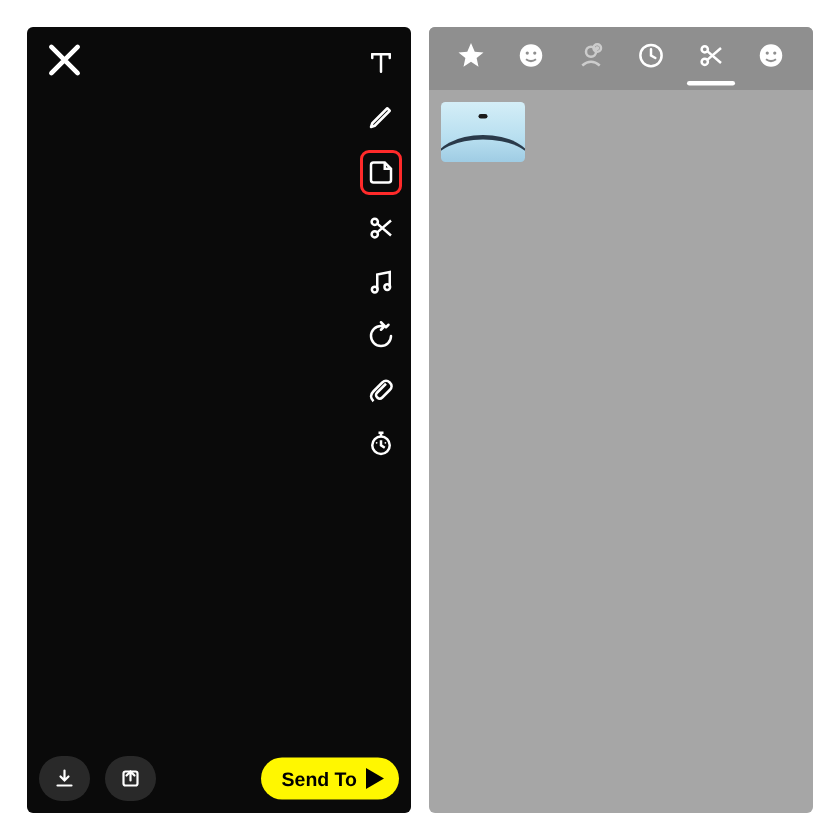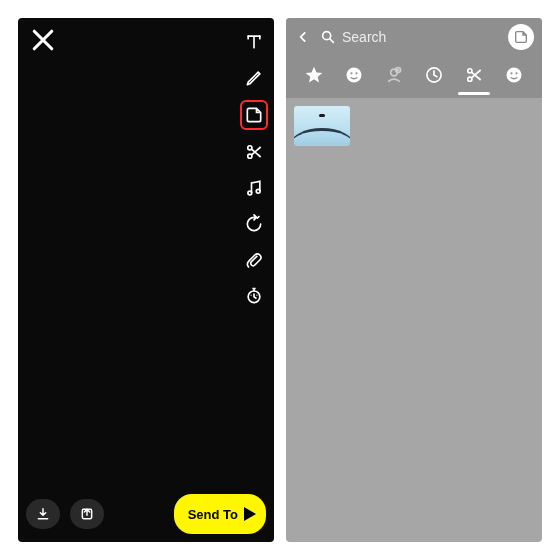--- a/index.html
+++ b/index.html
@@ -75,21 +75,21 @@
       cursor: pointer;
     }
     .pill-icon svg { width: 16px; height: 16px; stroke: #fff; fill: none; stroke-width: 2.2; }
     .spacer { flex: 1; }
     .send-btn {
       background: #fff700;
       color: #000;
       font-weight: 700;
       font-size: 13px;
       border-radius: 18px;
-      height: 40px;
+      height: 28px;
       padding: 0 10px 0 14px;
       display: flex;
       align-items: center;
       gap: 6px;
       cursor: pointer;
     }
     .send-btn .arrow {
       width: 0; height: 0;
       border-top: 7px solid transparent;
       border-bottom: 7px solid transparent;
@@ -271,39 +271,20 @@
     </div>
     <div class="spacer"></div>
     <div class="send-btn">
       <span>Send To</span>
       <span class="arrow"></span>
     </div>
   </div>
 </div>
 
 <div class="panel panel-right">
-  <div class="picker-header">
-    <div class="back-chevron">
-      <svg viewBox="0 0 24 24">
-          <path d="M15 5 L8 12 L15 19" stroke-linecap="round"></path>
-        </svg>
-    </div>
-    <div class="search-area">
-      <svg viewBox="0 0 24 24">
-          <circle cx="10" cy="10" r="6"></circle>
-          <path d="M15 15 L20 20" stroke-linecap="round"></path>
-        </svg>
-      <span>Search</span>
-    </div>
-    <div class="corner-sticker">
-      <svg viewBox="0 0 24 24">
-          <path d="M6 4 H15 L20 9 V18 Q20 20 18 20 H6 Q4 20 4 18 V6 Q4 4 6 4 Z M15 4 V9 H20"></path>
-        </svg>
-    </div>
-  </div>
 
   <div class="tab-row">
     <div class="tab">
       <svg viewBox="0 0 24 24">
           <path d="M12 2 L15 9 L22 9.5 L16.5 14 L18 21 L12 17 L6 21 L7.5 14 L2 9.5 L9 9 Z"></path>
         </svg>
     </div>
     <div class="tab">
       <svg viewBox="0 0 24 24">
           <circle cx="12" cy="12" r="9"></circle>

